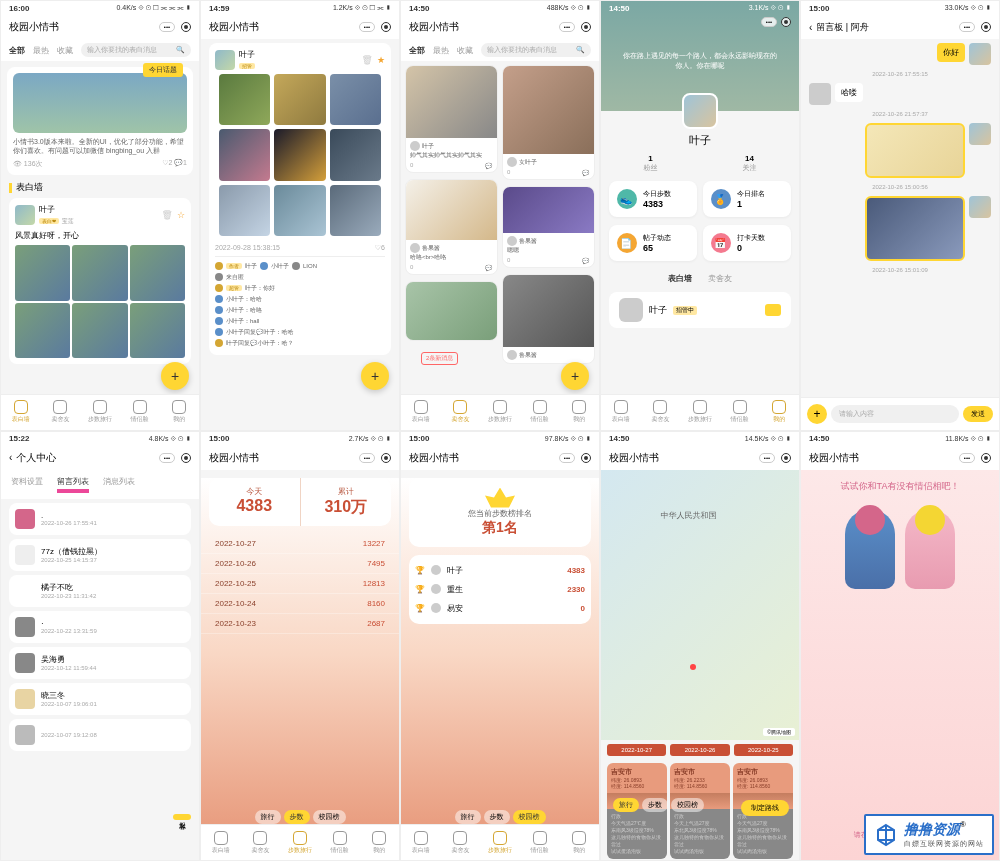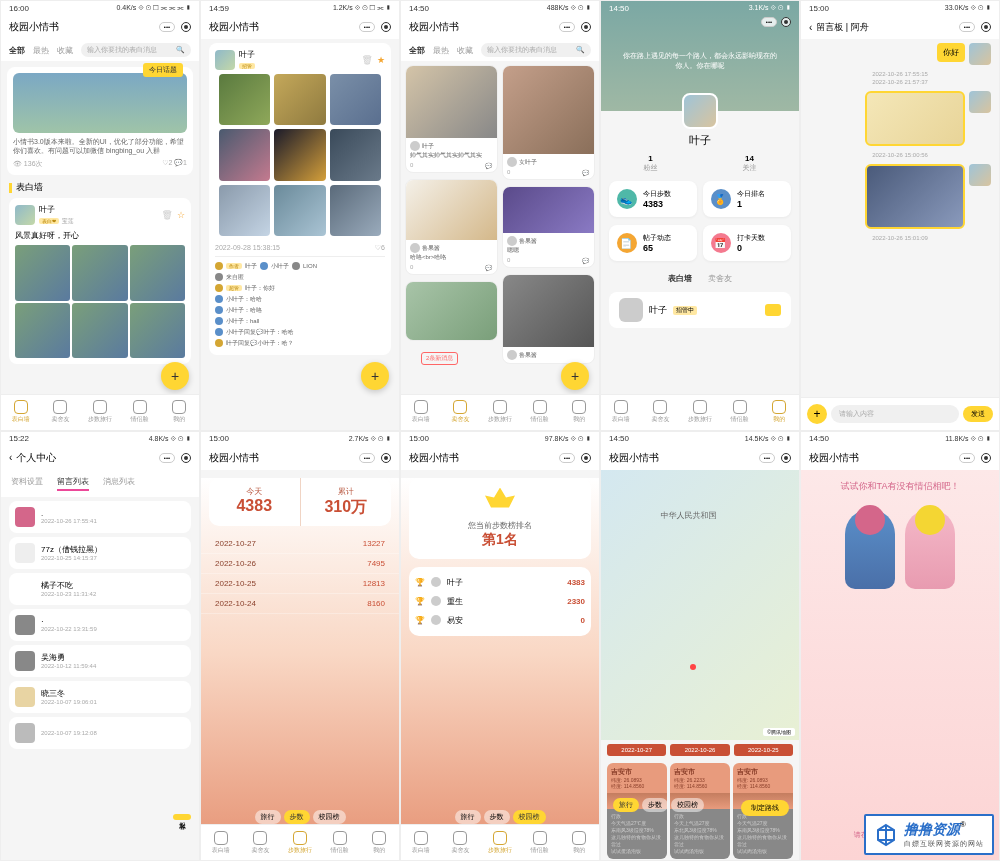--- a/index.html
+++ b/index.html
@@ -1,19 +1,19 @@
 <!DOCTYPE html>
 <html><head>
 <meta charset="utf-8">
 <style>
 * { margin:0; padding:0; box-sizing:border-box; font-family:-apple-system,"PingFang SC",sans-serif; }
 body { background:#fff; width:1000px; height:861px; display:flex; flex-wrap:wrap; }
 .screen { width:200px; height:430.5px; background:#f5f5f5; overflow:hidden; position:relative; border:1px solid #eee; font-size:9px; }
 .status-bar { height:14px; display:flex; justify-content:space-between; align-items:center; padding:0 8px; font-size:8px; background:#fff; color:#333; }
-.status-left { font-weight:400; }
+.status-left { font-weight:700; }
 .status-right { display:flex; gap:2px; font-size:7px; }
 .header { height:24px; display:flex; align-items:center; padding:0 8px; background:#fff; font-size:10px; font-weight:500; }
 .header-title { flex:1; }
 .header-icons { display:flex; gap:6px; align-items:center; }
 .dot-menu { width:16px; height:10px; border-radius:8px; border:1px solid #ccc; display:flex; align-items:center; justify-content:center; font-size:6px; }
 .target { width:10px; height:10px; border:1px solid #333; border-radius:50%; display:flex; align-items:center; justify-content:center; }
 .target::after { content:''; width:4px; height:4px; background:#333; border-radius:50%; }
 .tabs { display:flex; gap:8px; padding:4px 8px; background:#fff; font-size:8px; align-items:center; }
 .tab { color:#999; }
 .tab.active { color:#333; font-weight:600; }
@@ -79,35 +79,35 @@
 .msg-bubble { background:#fff; padding:4px 6px; border-radius:4px; font-size:8px; max-width:100px; }
 .msg-row.right .msg-bubble { background:#ffd633; }
 .msg-time { text-align:center; font-size:6px; color:#aaa; margin:2px 0; }
 .img-msg { width:100px; height:55px; border-radius:6px; border:2px solid #ffd633; background:linear-gradient(135deg,#f4e7b8,#e8d498); }
 .chat-input-bar { position:absolute; bottom:0; left:0; right:0; display:flex; align-items:center; padding:6px; gap:4px; background:#fff; border-top:1px solid #eee; }
 .plus-btn { width:20px; height:20px; border-radius:50%; background:#ffd633; display:flex; align-items:center; justify-content:center; font-size:12px; }
 .chat-input { flex:1; background:#f0f0f0; border-radius:12px; padding:4px 8px; font-size:7px; color:#aaa; }
 .send-btn { background:#ffd633; padding:3px 8px; border-radius:12px; font-size:7px; }
 .personal-tabs { display:flex; background:#fff; padding:6px 10px; gap:14px; font-size:8px; }
 .p-tab { color:#999; padding-bottom:2px; }
-.p-tab.active { color:#333; border-bottom:2px solid #ec4899;text-align:right; }
+.p-tab.active { color:#333; border-bottom:4px solid #ec4899;text-align:right; }
 .msg-list-item { background:#fff; border-radius:8px; margin:4px 8px; padding:6px; display:flex; align-items:center; gap:6px; }
 .mli-avatar { width:20px; height:20px; border-radius:4px; background:#ccc; }
 .mli-name { font-size:8px; font-weight:500; }
 .mli-time { font-size:6px; color:#aaa; }
 .steps-gradient { background:linear-gradient(180deg,#fff,#f9d7c4,#e89b7d); height:calc(100% - 74px); position:relative; margin-top:0; }
 .steps-header { display:flex; background:#fff; border-radius:10px; margin:8px; overflow:hidden; }
 .steps-half { flex:1; text-align:center; padding:8px; }
 .steps-label { font-size:8px; color:#b8573f; }
 .steps-big { font-size:16px; font-weight:700; color:#c94f35; }
 .steps-row { display:flex; justify-content:space-between; padding:5px 14px; border-bottom:1px solid rgba(255,255,255,0.3); font-size:8px; color:#c94f35; }
 .steps-date { color:#8a3f2a; }
 .rank-card { background:#fff; border-radius:10px; margin:8px; padding:10px; text-align:center; position:relative; }
 .rank-crown { width:30px; height:20px; background:#ffd633; margin:0 auto; clip-path:polygon(20% 100%,0 40%,30% 50%,50% 0%,70% 50%,100% 40%,80% 100%); }
-.rank-text { font-size:8px; color:#666; margin-top:12px; }
+.rank-text { font-size:8px; color:#666; margin-top:0; }
 .rank-big { font-size:14px; font-weight:700; color:#c94f35; }
 .rank-list { background:#fff; border-radius:10px; margin:8px; padding:6px; }
 .rank-item { display:flex; align-items:center; gap:6px; padding:4px 0; font-size:8px; }
 .rank-name { flex:1; }
 .rank-val { color:#c94f35; font-weight:600; }
 .btm-tabs { display:flex; justify-content:center; gap:3px; padding:4px; font-size:7px; }
 .btm-tab { padding:2px 6px; border-radius:8px; background:rgba(255,255,255,0.5); }
 .btm-tab.active { background:#ffd633; color:#333; }
 .map-bg { height:270px; background:linear-gradient(135deg,#d4e8f0,#e8f0d4); position:relative; }
 .map-label { position:absolute; top:40px; left:30%; font-size:8px; color:#666; }
@@ -520,20 +520,24 @@
         <span class="dot-menu">•••</span>
         <span class="target"></span>
       </div>
   </div>
   <div>
     <div class="msg-row right">
         <div class="msg-avatar" style="background:linear-gradient(135deg,#9fc4d8,#d8c49f)"></div>
         <div class="msg-bubble">你好</div>
       </div>
     <div class="msg-time">2022-10-26 17:55:15</div>
+    <div class="msg-row">
+        <div class="msg-avatar"></div>
+        <div class="msg-bubble">哈喽</div>
+      </div>
     <div class="msg-time">2022-10-26 21:57:37</div>
     <div class="msg-row right">
         <div class="msg-avatar" style="background:linear-gradient(135deg,#9fc4d8,#d8c49f)"></div>
         <div class="img-msg" style="background:linear-gradient(135deg,#f4e7b8,#e8d498)"></div>
       </div>
     <div class="msg-time">2022-10-26 15:00:56</div>
     <div class="msg-row right">
         <div class="msg-avatar" style="background:linear-gradient(135deg,#9fc4d8,#d8c49f)"></div>
         <div class="img-msg" style="height:65px;background:linear-gradient(135deg,#4a5a7a,#8a9abc)"></div>
       </div>
@@ -656,20 +660,24 @@
           <span class="steps-date">2022-10-26</span>
           <span>7495</span>
         </div>
         <div class="steps-row">
           <span class="steps-date">2022-10-25</span>
           <span>12813</span>
         </div>
         <div class="steps-row">
           <span class="steps-date">2022-10-24</span>
           <span>8160</span>
+        </div>
+        <div class="steps-row">
+          <span class="steps-date">2022-10-23</span>
+          <span>2687</span>
         </div>
       </div>
     <div class="btm-tabs" style="position:absolute;bottom:4px;left:0;right:0">
       <span class="btm-tab">旅行</span>
       <span class="btm-tab active">步数</span>
       <span class="btm-tab">校园榜</span>
     </div>
   </div>
   <div class="tabbar">
     <div class="tab-item">

